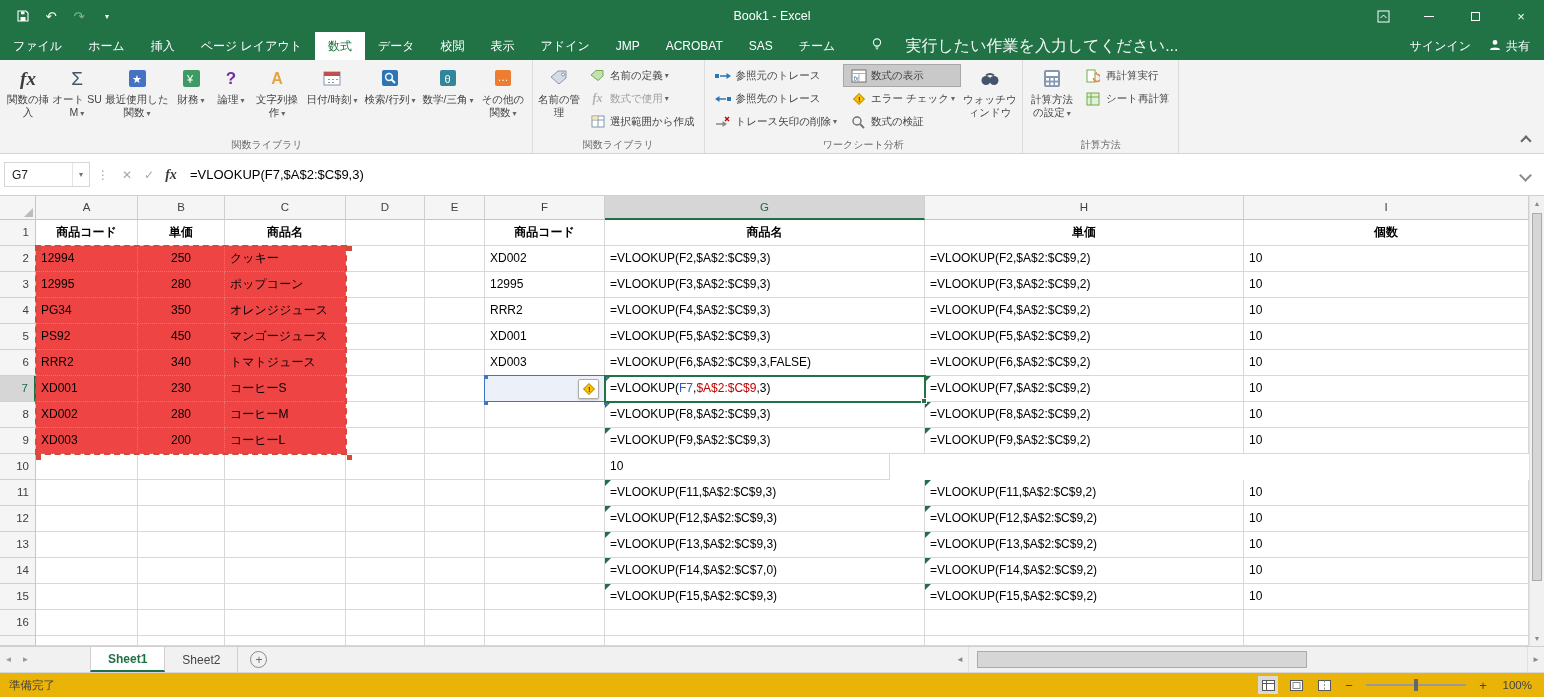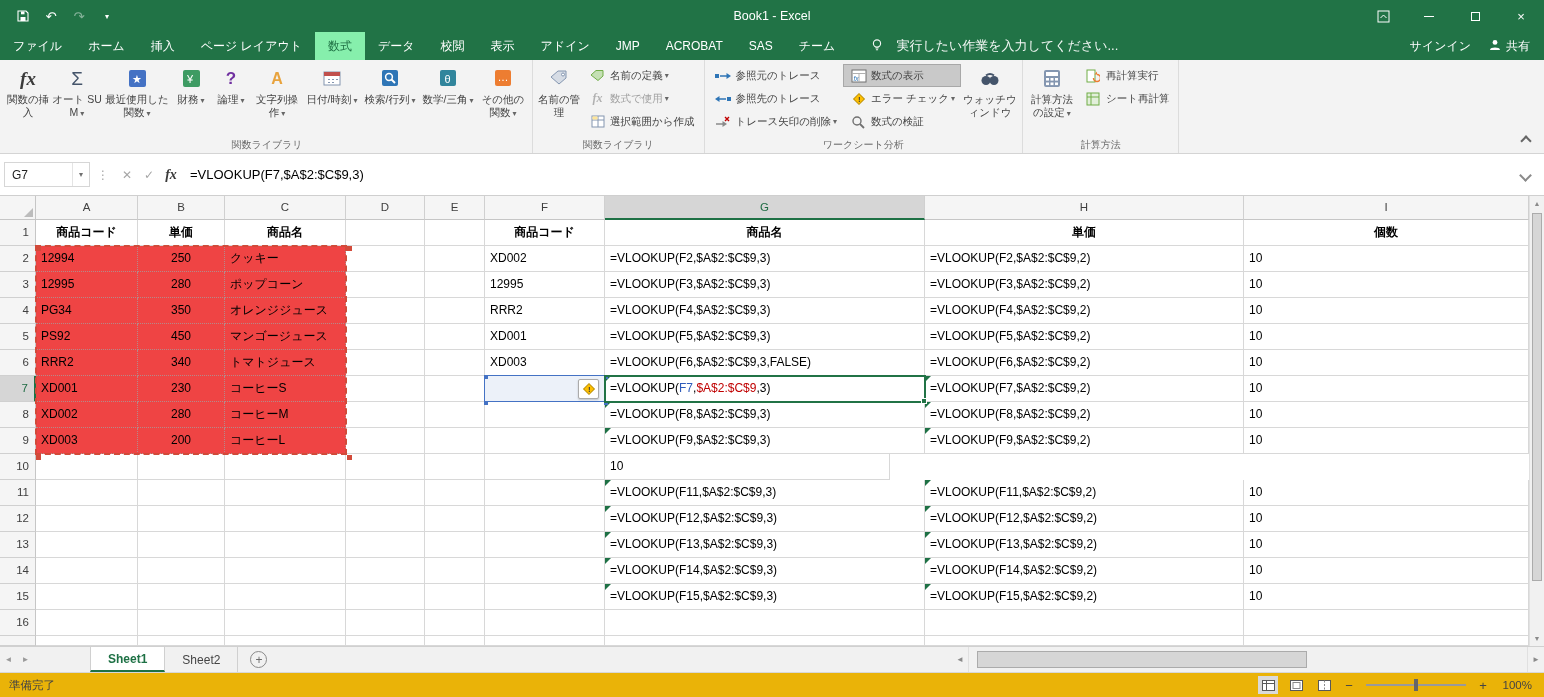--- a/index.html
+++ b/index.html
@@ -13,22 +13,22 @@
   .qbtn.dim{opacity:.45}
   .tb-title{position:absolute;left:0;right:0;text-align:center;font-size:12.5px;pointer-events:none}
   .wctrls{margin-left:auto;display:flex;height:32px}
   .wctrl{width:46px;height:32px;display:flex;align-items:center;justify-content:center;color:#fff;font-size:13px}
   .minline{display:inline-block;width:10px;border-bottom:1px solid #fff}
   .maxbox{display:inline-block;width:9px;height:9px;border:1px solid #fff}
 
   
   .tabrow{height:28px;background:#217346;display:flex;align-items:stretch;color:#fff;flex:0 0 28px}
   .rtab{display:flex;align-items:center;padding:0 13px;font-size:12px;white-space:nowrap}
-  .rtab.active{background:#86efac;color:#217346}
-  .tellme{display:flex;align-items:center;gap:12px;margin-left:22px;font-size:13px;opacity:.95}
+  .rtab.active{background:#ffffff;color:#217346}
+  .tellme{display:flex;align-items:center;gap:21px;margin-left:22px;font-size:16px;opacity:.95}
   .acct{margin-left:auto;display:flex;align-items:center;gap:18px;padding-right:14px;font-size:12px}
   .share{display:flex;align-items:center;gap:5px}
 
   
   .ribbon{height:94px;background:#F3F3F3;border-bottom:1px solid #D4D4D4;display:flex;position:relative;flex:0 0 94px;padding-left:2px}
   .rgrp{display:flex;flex-direction:column;border-right:1px solid #DCDCDC;padding:1px 3px 0 3px}
   .rgrp-c{display:flex;flex:1;align-items:flex-start}
   .rgrp-l{height:16px;text-align:center;font-size:10px;color:#6A6A6A;line-height:15px;white-space:nowrap;padding:0 4px}
   .rbtn-lg{display:flex;flex-direction:column;align-items:center;padding-top:5px;height:74px;font-size:10.5px;line-height:13px;color:#444;text-align:center}
   .rbtn-lg .lbl{word-break:break-all}
@@ -647,21 +647,21 @@
           <div class="cell" style="width: 285px;">10</div>
         </div>
         <div class="grow">
           <div class="rhd">14</div>
           <div class="cell" style="width: 102px;"></div>
           <div class="cell" style="width: 87px;"></div>
           <div class="cell" style="width: 121px;"></div>
           <div class="cell" style="width: 79px;"></div>
           <div class="cell" style="width: 60px;"></div>
           <div class="cell" style="width: 120px;"></div>
-          <div class="cell flag" style="width: 320px;">=VLOOKUP(F14,$A$2:$C$9,3)</div>
+          <div class="cell flag" style="width: 320px;">=VLOOKUP(F14,$A$2:$C$7,0)</div>
           <div class="cell flag" style="width: 319px;">=VLOOKUP(F14,$A$2:$C$9,2)</div>
           <div class="cell" style="width: 285px;">10</div>
         </div>
         <div class="grow">
           <div class="rhd">15</div>
           <div class="cell" style="width: 102px;"></div>
           <div class="cell" style="width: 87px;"></div>
           <div class="cell" style="width: 121px;"></div>
           <div class="cell" style="width: 79px;"></div>
           <div class="cell" style="width: 60px;"></div>

